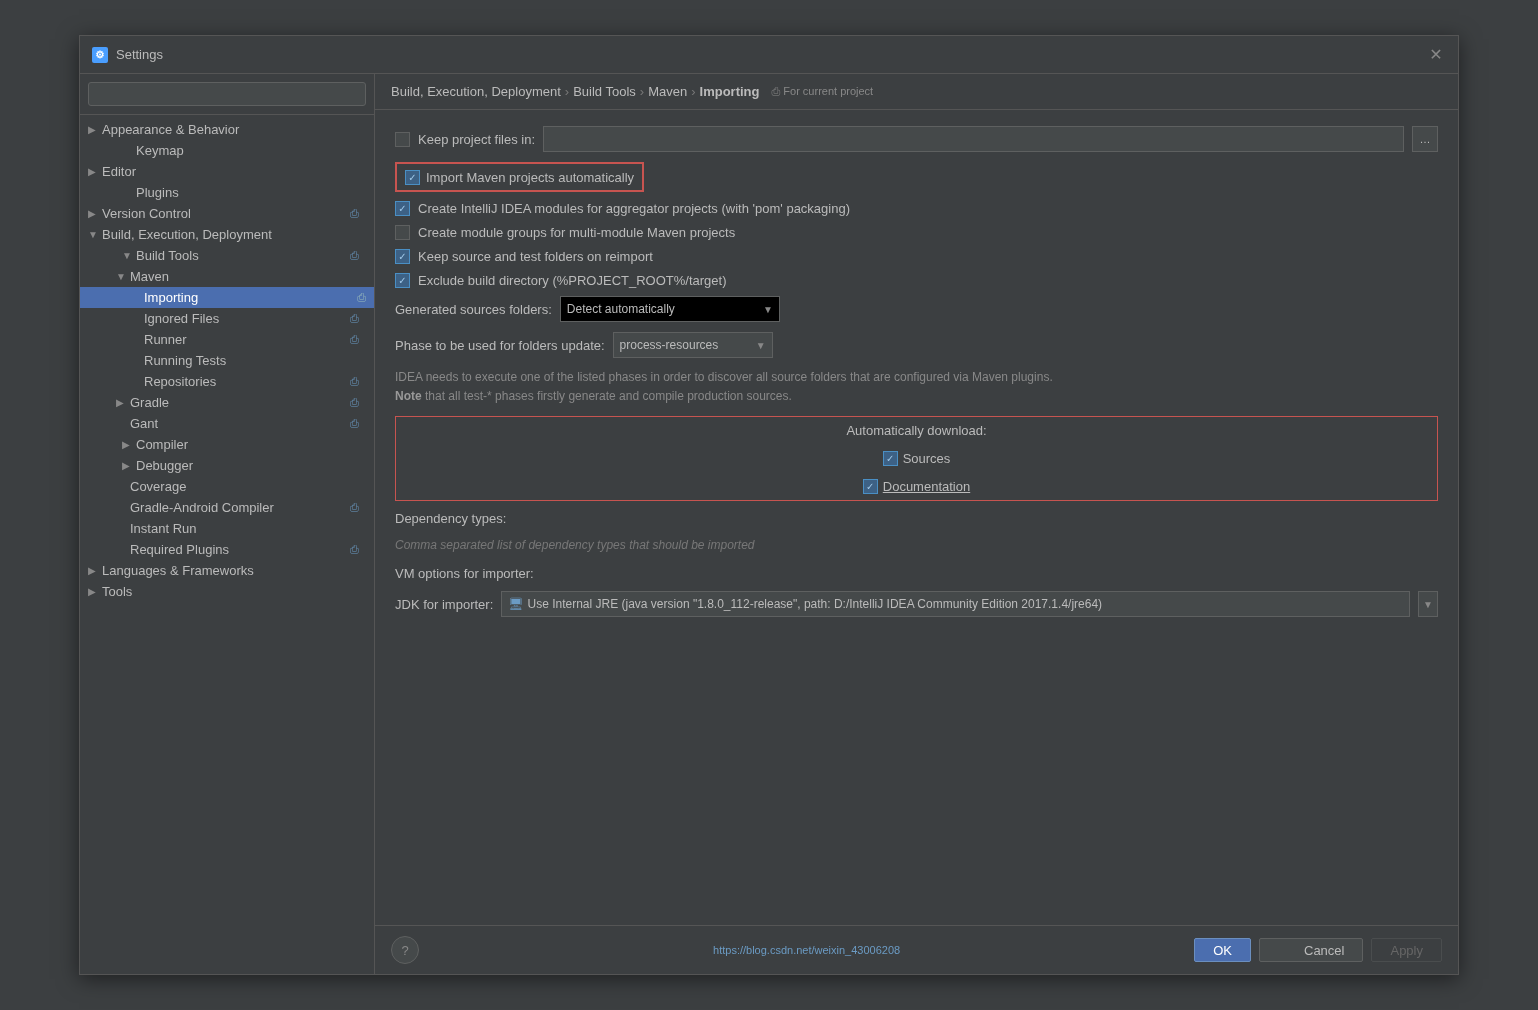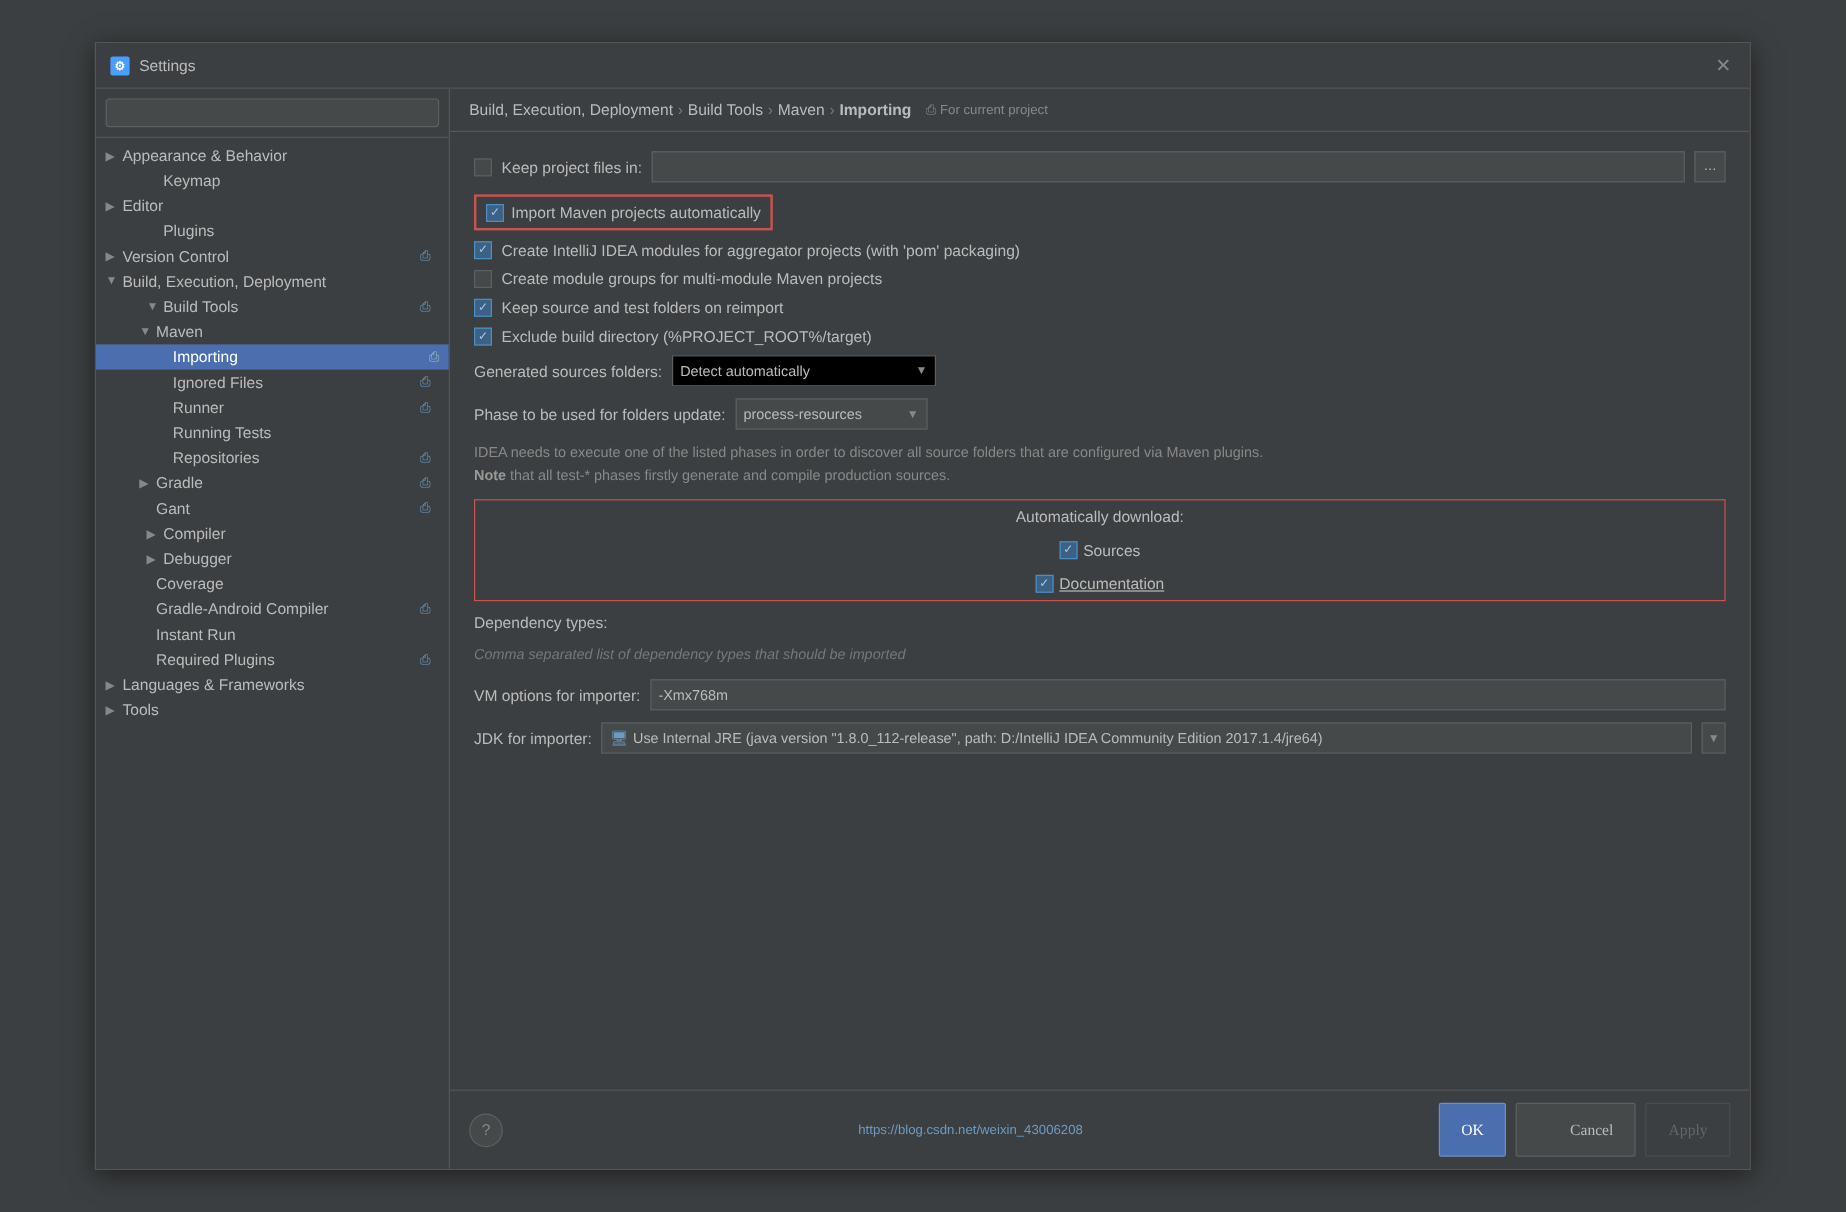--- a/index.html
+++ b/index.html
@@ -336,24 +336,23 @@
     .footer-url {
       font-size: 11px;
       color: #6b9bc4;
       margin-right: auto;
     }
     .btn {
       padding: 5px 18px;
       font-size: 13px;
       cursor: pointer;
       border-radius: 2px;
-      height: 45px;
-      display: flex;
-      align-items: center;
-      font-family: Liberation Serif, serif;
+      height: 24px;
+      display: flex;
+      align-items: center;
     }
     .btn-primary {
       background: #4b6eaf;
       border: 1px solid #6b8fbf;
       color: white;
     }
     .btn-secondary {
       background: #45494a;
       border: 1px solid #5e6060;
       color: #bbb;
@@ -640,21 +639,20 @@
         <div class="section-block">
           <div class="field-row">
             <span class="field-label" style="white-space:nowrap;">Dependency types:</span>
           </div>
           <div class="hint-small">Comma separated list of dependency types that should be imported</div>
         </div>
 
         
         <div class="vm-row">
           <span class="field-label">VM options for importer:</span>
-          <input class="text-input" style="flex: 1 1 0%;" type="text" value="-Xmx768m">
         </div>
 
         
         <div class="jdk-row">
           <span class="field-label">JDK for importer:</span>
           <div class="jdk-select" style="flex:1; display:flex; align-items:center;">
             <span class="jdk-icon">🖥</span>
             <span style="font-size:12px;">Use Internal JRE (java version "1.8.0_112-release", path: D:/IntelliJ IDEA Community Edition 2017.1.4/jre64)</span>
           </div>
           <div class="jdk-arrow">▼</div>

